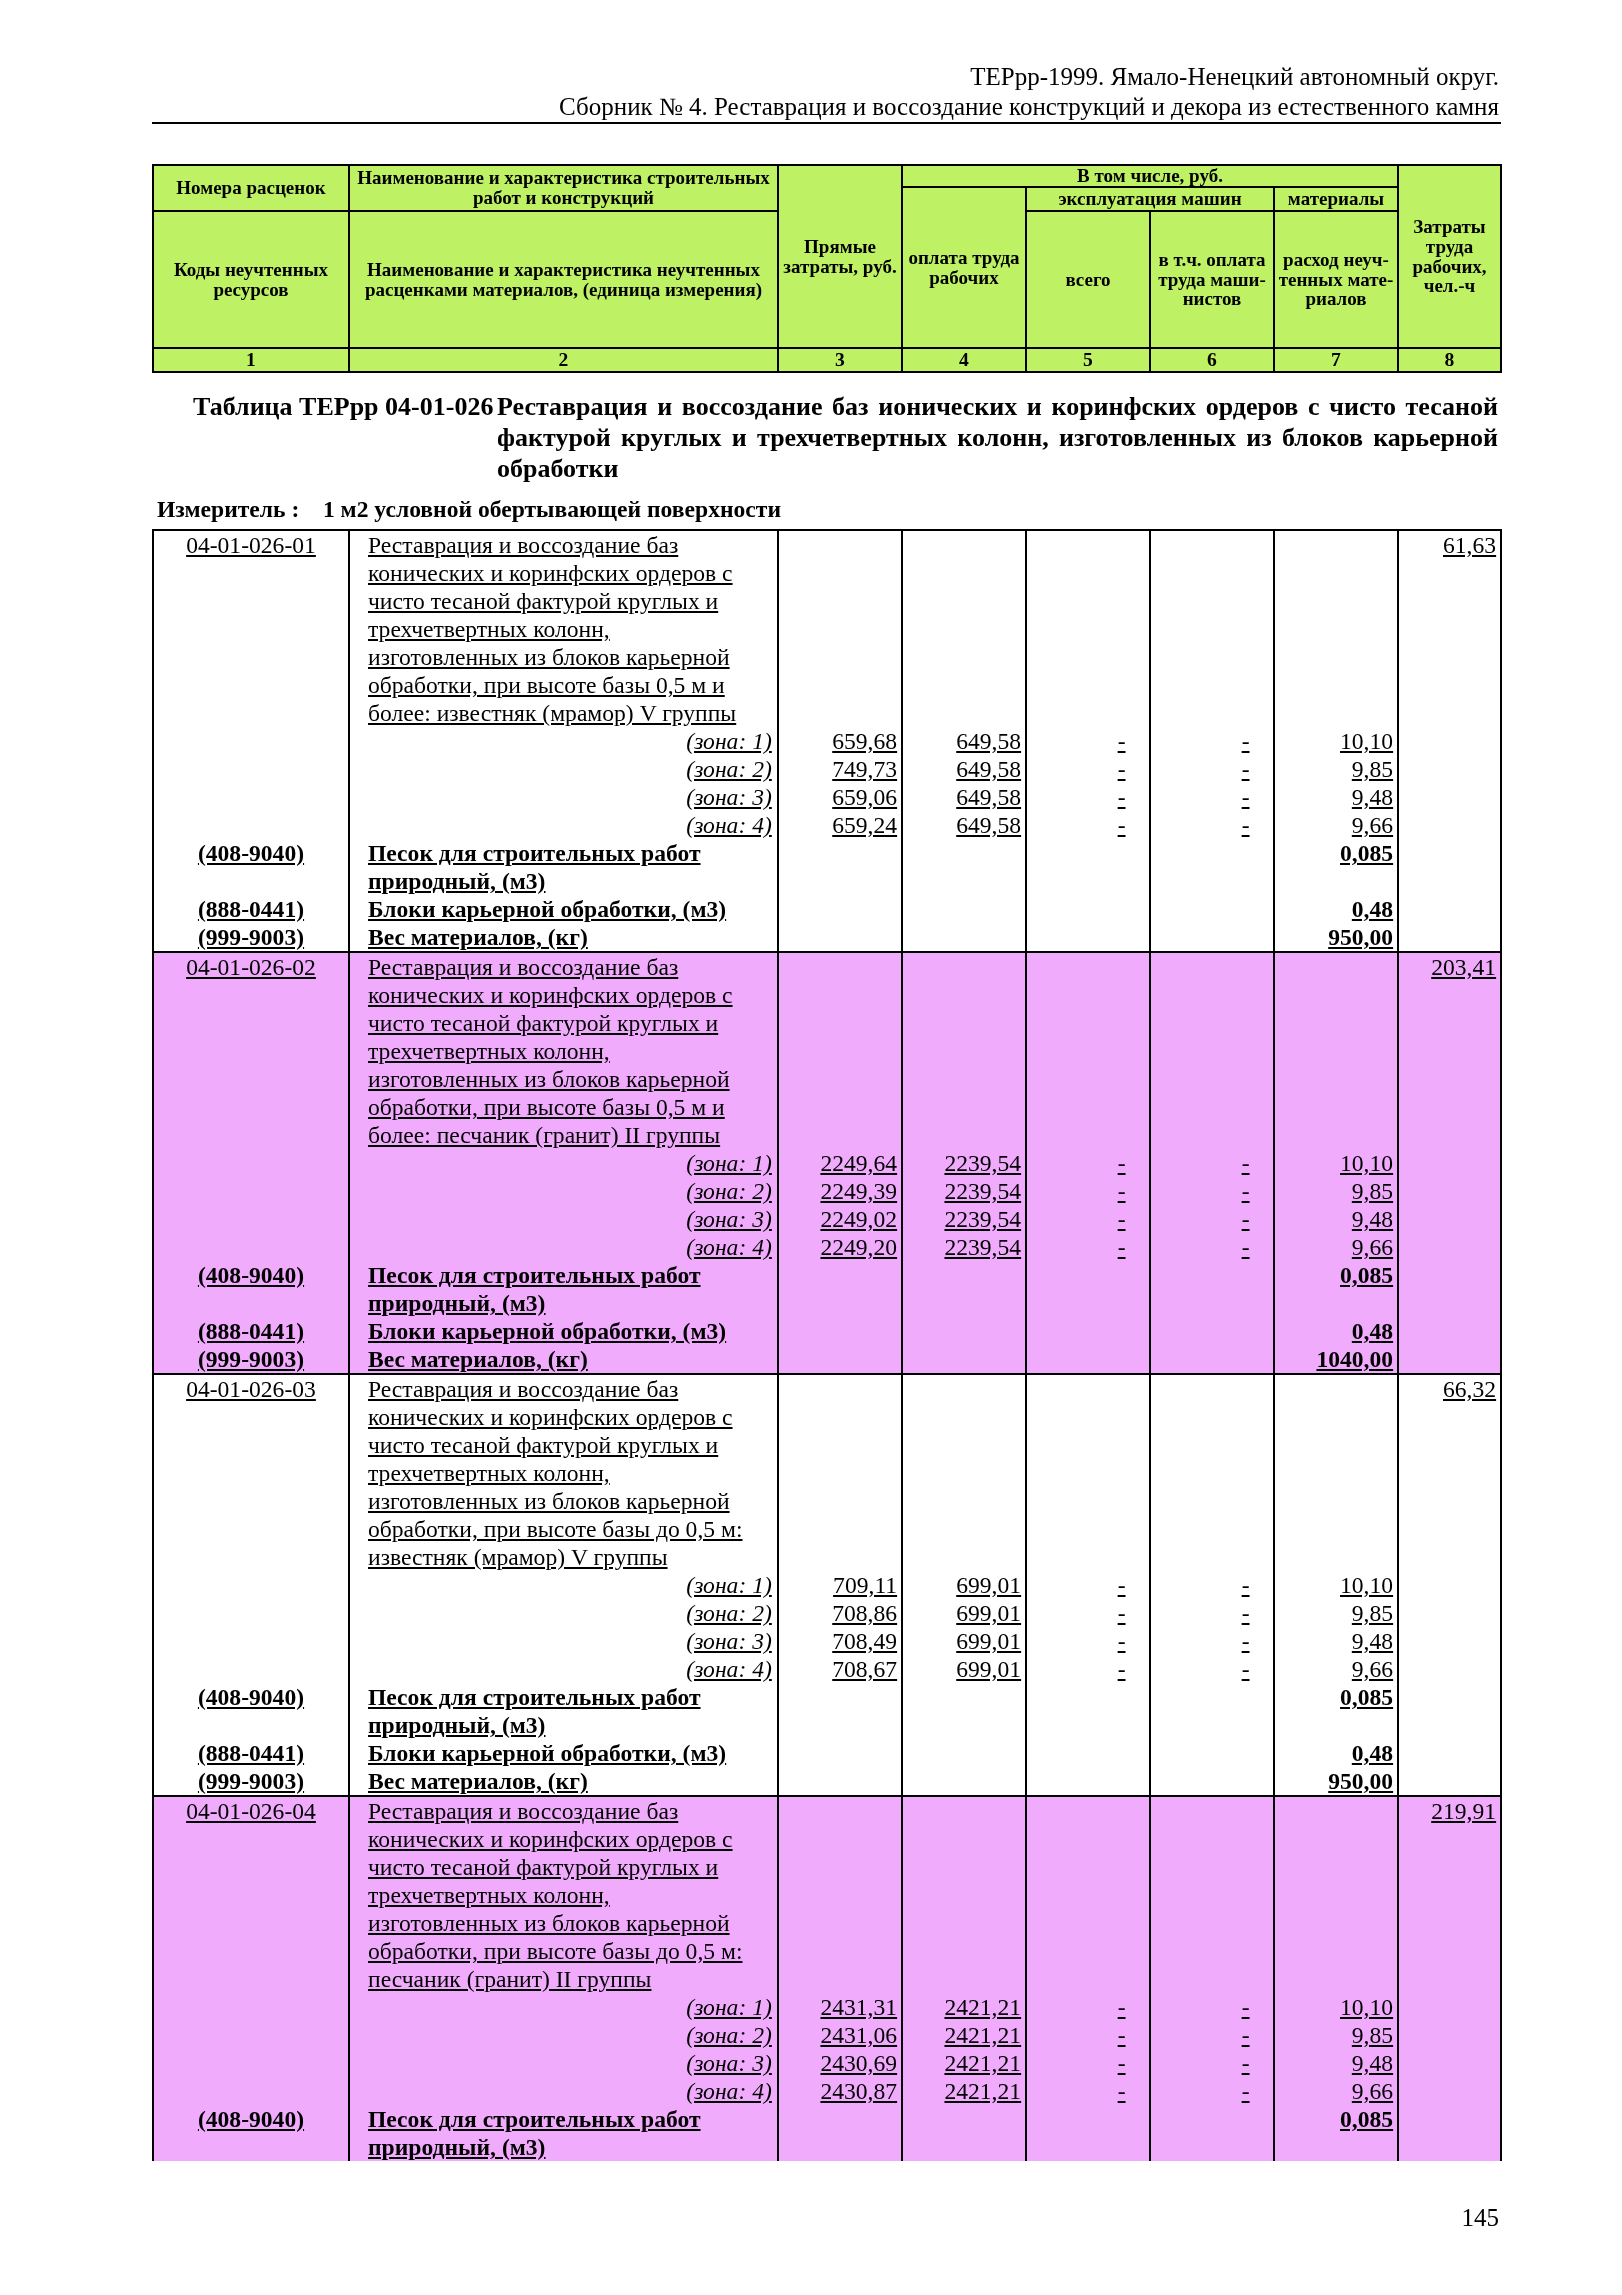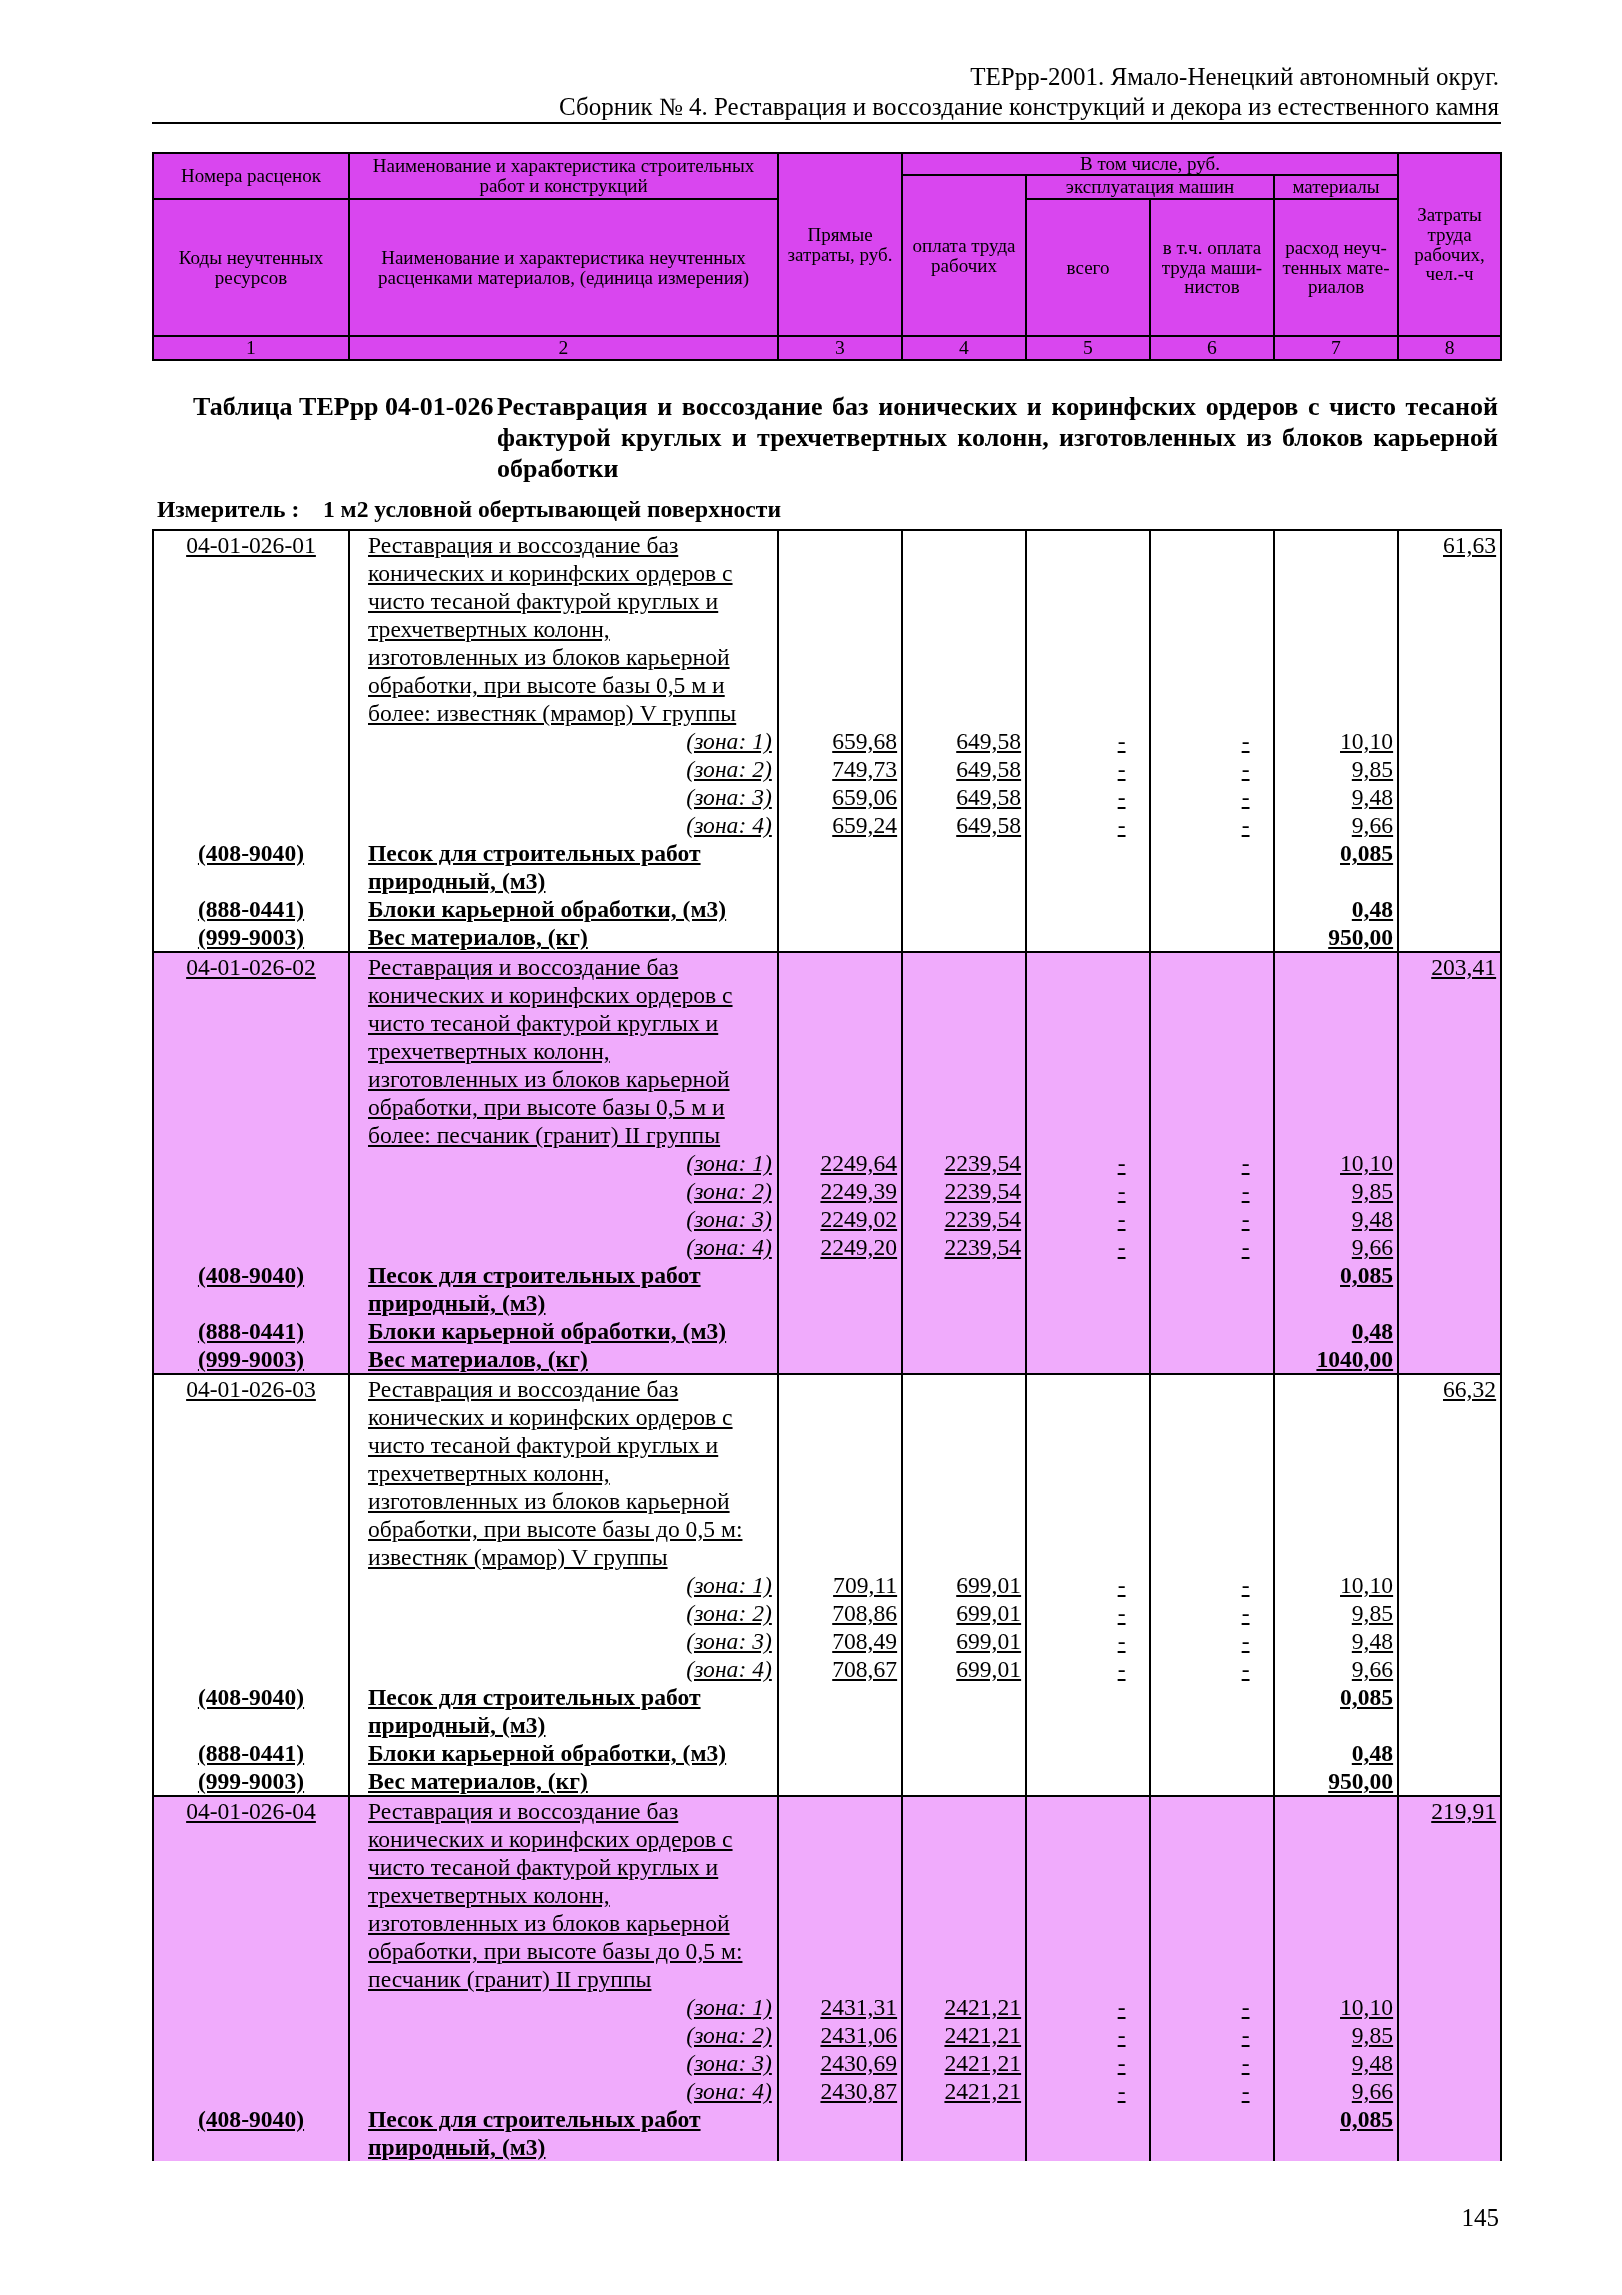--- a/index.html
+++ b/index.html
@@ -4,22 +4,22 @@
 <style>
   html, body { margin:0; padding:0; background:#ffffff; }
   body { width:1623px; height:2295px; position:relative; overflow:hidden;
          font-family:"Liberation Serif", "DejaVu Serif", serif; color:#000; }
   .run-head { position:absolute; right:124px; text-align:right; font-size:25px; line-height:29px; }
   #rh1 { top:62px; }
   #rh2 { top:92px; }
   .rule { position:absolute; left:152px; width:1349px; height:2px; background:#000; top:122px; }
 
   
-  .hdr { position:absolute; left:152px; top:152px; width:1349px; border-collapse:collapse;
-         table-layout:fixed; background:#d946ef; font-weight:normal; font-size:19px; line-height:19.6px; }
+  .hdr { position:absolute; left:152px; top:164px; width:1349px; border-collapse:collapse;
+         table-layout:fixed; background:#bef264; font-weight:bold; font-size:19px; line-height:19.6px; }
   .hdr td { border:2px solid #000; text-align:center; vertical-align:middle; padding:0 1.3px; }
   .hdr .num td { height:22px; font-size:19.6px; }
 
   
   .tbl-label { position:absolute; left:157px; top:391px; font-weight:bold; font-size:26px; line-height:31px;margin-left:36px; }
   .tbl-title { position:absolute; left:497px; top:391px; width:1001px; font-weight:bold; font-size:26px;
                line-height:31px; text-align:justify; text-align-last:left; }
   .measure { position:absolute; left:157px; top:495px; font-weight:bold; font-size:23.6px; line-height:29px; }
   .measure .v { margin-left:23.6px; }
 
@@ -36,21 +36,21 @@
   .line { height:28px; line-height:28px; white-space:nowrap; }
   .b { font-weight:bold; }
   .it { font-style:italic; text-align:right; }
   .dash { padding-right:19.6px; }
 
   .page-num { position:absolute; right:124px; top:2204px; font-size:25px; }
 </style>
 </head>
 <body>
 
-<div class="run-head" id="rh1">ТЕРрр-2001. Ямало-Ненецкий автономный округ.</div>
+<div class="run-head" id="rh1">ТЕРрр-1999. Ямало-Ненецкий автономный округ.</div>
 <div class="run-head" id="rh2">Сборник № 4. Реставрация и воссоздание конструкций и декора из естественного камня</div>
 <div class="rule"></div>
 
 <table class="hdr">
   <colgroup>
     <col style="width:196px">
       <col style="width:429px">
       <col style="width:124px">
     <col style="width:124px">
       <col style="width:124px">

